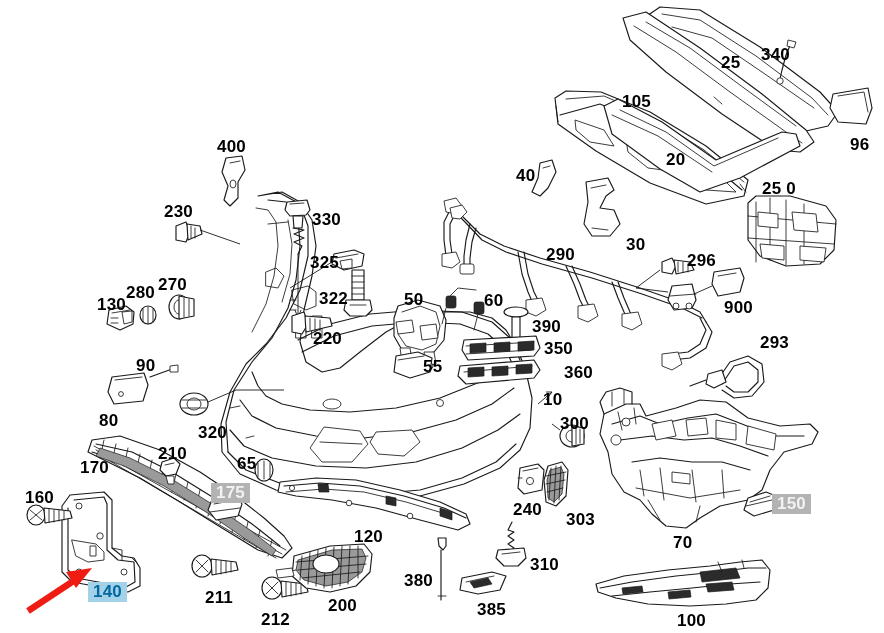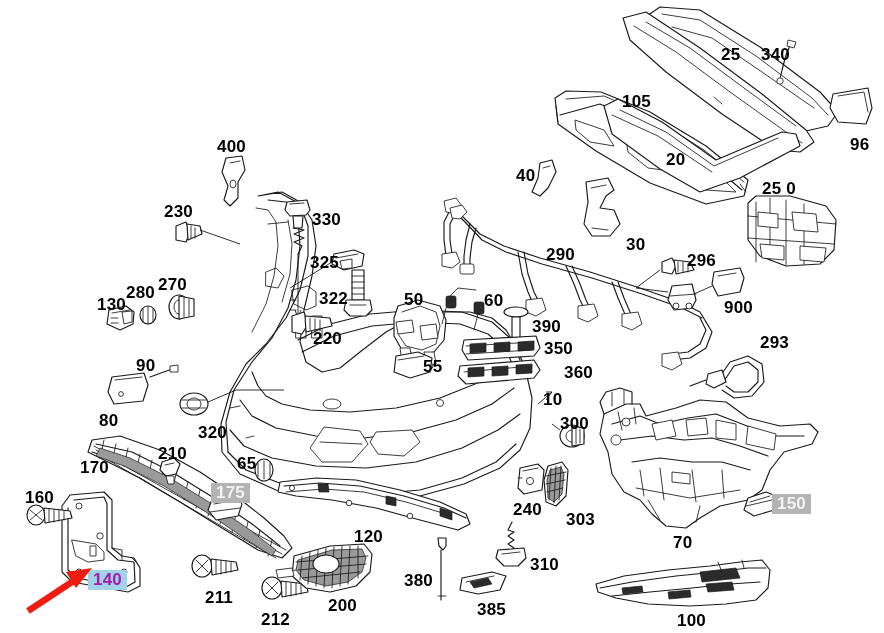--- a/index.html
+++ b/index.html
@@ -22,22 +22,23 @@
     letter-spacing:0.2px;
     line-height:1;
   }
   .lbl.hl-gray{
     background:#b3b3b3;
     color:#f2f2f2;
     padding:1px 5px 2px 5px;
   }
   .lbl.hl-blue{
     background:#a3d1e8;
-    color:#a21caf;
+    color:#0369a1;
     padding:1px 5px 2px 5px;
+    margin-top:12px;
   }
   svg{display:block;}
   .ln{fill:none;stroke:#1a1a1a;stroke-width:1.15;stroke-linejoin:round;stroke-linecap:round;}
   .ln-thin{fill:none;stroke:#1a1a1a;stroke-width:0.85;stroke-linejoin:round;stroke-linecap:round;}
   .ln-lead{fill:none;stroke:#1a1a1a;stroke-width:0.9;}
   .fillw{fill:#ffffff;stroke:#1a1a1a;stroke-width:1.15;stroke-linejoin:round;}
   .fillw-thin{fill:#ffffff;stroke:#1a1a1a;stroke-width:0.85;stroke-linejoin:round;}
   .dark{fill:#2b2b2b;stroke:#1a1a1a;stroke-width:0.7;}
   .mid{fill:#9a9a9a;stroke:#1a1a1a;stroke-width:0.7;}
   .arrow{fill:#ee1c12;stroke:none;}
@@ -524,21 +525,21 @@
       <div class="lbl" style="left: 560px; top: 415px;">300</div>
       <div class="lbl" style="left: 516px; top: 167px;">40</div>
       <div class="lbl" style="left: 546px; top: 246px;">290</div>
       <div class="lbl" style="left: 626px; top: 236px;">30</div>
       <div class="lbl" style="left: 687px; top: 252px;">296</div>
       <div class="lbl" style="left: 724px; top: 299px;">900</div>
       <div class="lbl" style="left: 760px; top: 334px;">293</div>
       <div class="lbl" style="left: 762px; top: 180px;">25 0</div>
       <div class="lbl" style="left: 666px; top: 151px;">20</div>
       <div class="lbl" style="left: 622px; top: 93px;">105</div>
-      <div class="lbl" style="left: 721px; top: 46px;">25</div>
+      <div class="lbl" style="left: 721px; top: 54px;">25</div>
       <div class="lbl" style="left: 761px; top: 46px;">340</div>
       <div class="lbl" style="left: 850px; top: 136px;">96</div>
       <div class="lbl" style="left: 673px; top: 534px;">70</div>
       <div class="lbl hl-gray" style="left: 772px; top: 494px;">150</div>
       <div class="lbl" style="left: 677px; top: 612px;">100</div>
     </div>
 
   <svg style="position:absolute;left:0;top:0;width:884px;height:633px;pointer-events:none;" viewBox="0 0 884 633">
     <line class="arrowline" x1="28" y1="611" x2="78" y2="578"></line>
     <polygon class="arrow" points="92,568 66,572 76,588"></polygon>

